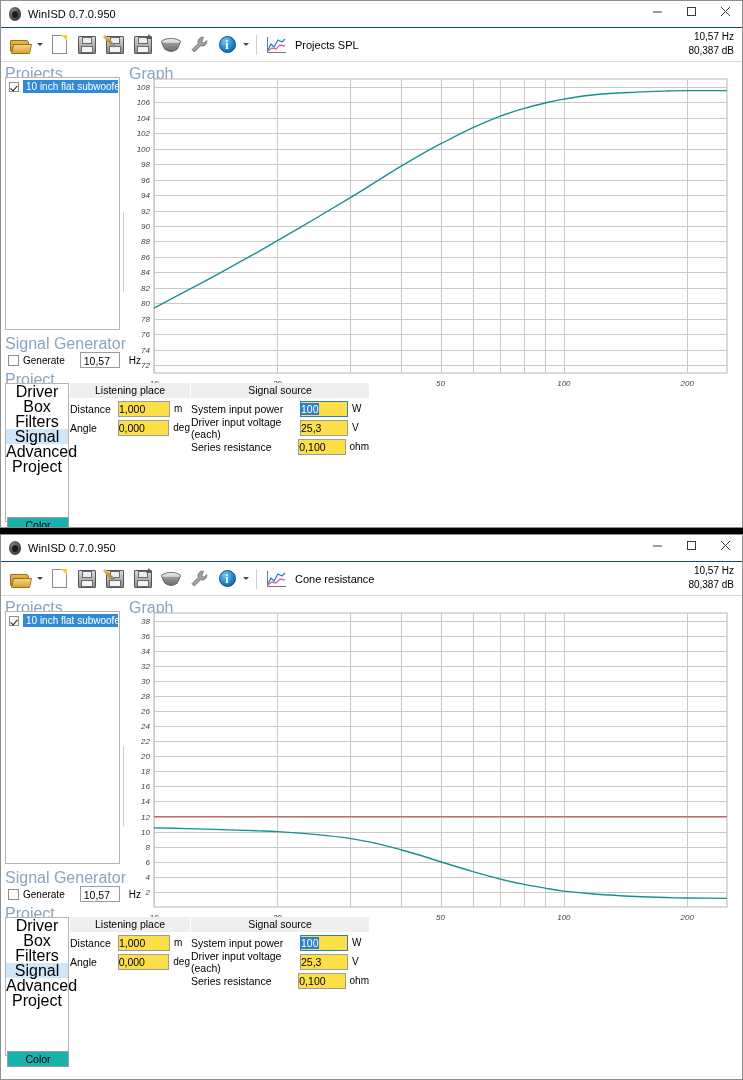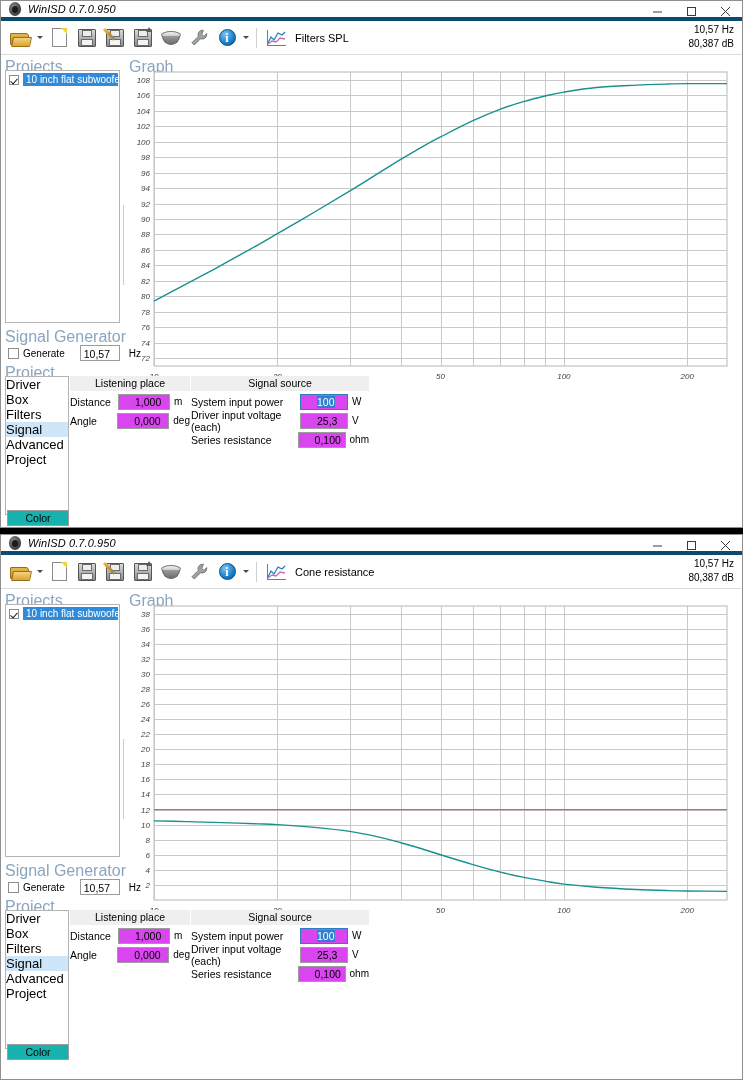--- a/index.html
+++ b/index.html
@@ -16,27 +16,26 @@
     width: 743px;
     background: #ffffff;
     border: 1px solid #8f8f8f;
     overflow: hidden;
   }
   #win-1 { top: 0; height: 528px; }
   #win-2 { top: 534px; height: 546px; }
 
   
   .titlebar {
-    height: 20px;
+    height: 27px;
     background: #ffffff;
     display: flex;
     align-items: center;
-    border-bottom: 4px solid #0c4a6e;
+    border-bottom: 1px solid #0c4a6e;
     position: relative;
-    font-style: italic;
   }
   .title-icon {
     width: 16px; height: 16px;
     margin-left: 6px; margin-right: 5px;
     position: relative;
     flex: none;
   }
   .title-icon .spk-outer {
     position: absolute; left: 2px; top: 1px;
     width: 12px; height: 14px;
@@ -278,23 +277,23 @@
 
   
   .proj-nav {
     position: absolute;
     background: #fff;
     border: 1px solid #b4b4b4;
     display: flex; flex-direction: column;
     align-items: stretch;
   }
   .nav-item {
-    font-size: 13px;
+    font-size: 16px;
     color: #000;
-    text-align: left;
+    text-align: center;
     line-height: 15px;
     height: 15px;
     margin-top: 0px;
   }
   .nav-item.sel { background: #cfe6f8; }
   .color-btn {
     position: absolute;
     background: #17b2ad;
     border: 1px solid #9c9c9c;
     font-size: 10.5px;
@@ -318,26 +317,26 @@
     height: 15px;
   }
   .frow {
     display: flex; align-items: center;
     margin-top: 2px;
     height: 17px;
   }
   .flabel { font-size: 10.5px; color: #000; }
   .finput {
     border: 1px solid #9c9c9c;
-    background: #d946ef;
+    background: #fde047;
     font-size: 10.5px;
     color: #000;
     height: 16px;
     line-height: 14px;
-    padding: 0 16px;
+    padding: 0 0;
   }
   .finput.focus {
     border: 1px solid #2a7fbd;
   }
   .finput .selected {
     background: #2f7fd0;
     color: #ffffff;
   }
   .funit { font-size: 10px; color: #000; margin-left: 4px; }
   .vsep {
@@ -433,21 +432,21 @@
     <div class="tbtn">
       <div class="ico-chart">
         <div class="axis"></div>
           <div class="axis2"></div>
         <svg width="20" height="16" viewBox="0 0 20 16">
           <polyline points="2,13 5,7 8,10 12,3 16,5 19,2" fill="none" stroke="#2b7fb8" stroke-width="1.3"></polyline>
           <polyline points="2,14 6,11 10,12 14,8 19,9" fill="none" stroke="#d06ab0" stroke-width="1.3"></polyline>
         </svg>
       </div>
     </div>
-    <div class="tb-label">Filters SPL</div>
+    <div class="tb-label">Projects SPL</div>
     <div class="tb-readout">
       <div>10,57 Hz</div>
       <div>80,387 dB</div>
     </div>
   </div>
 
   <div class="body-area">
 
     <div class="grp-label" style="left:4px; top:3px;">Projects</div>
     <div class="grp-label" style="left:128px; top:3px;">Graph</div>

